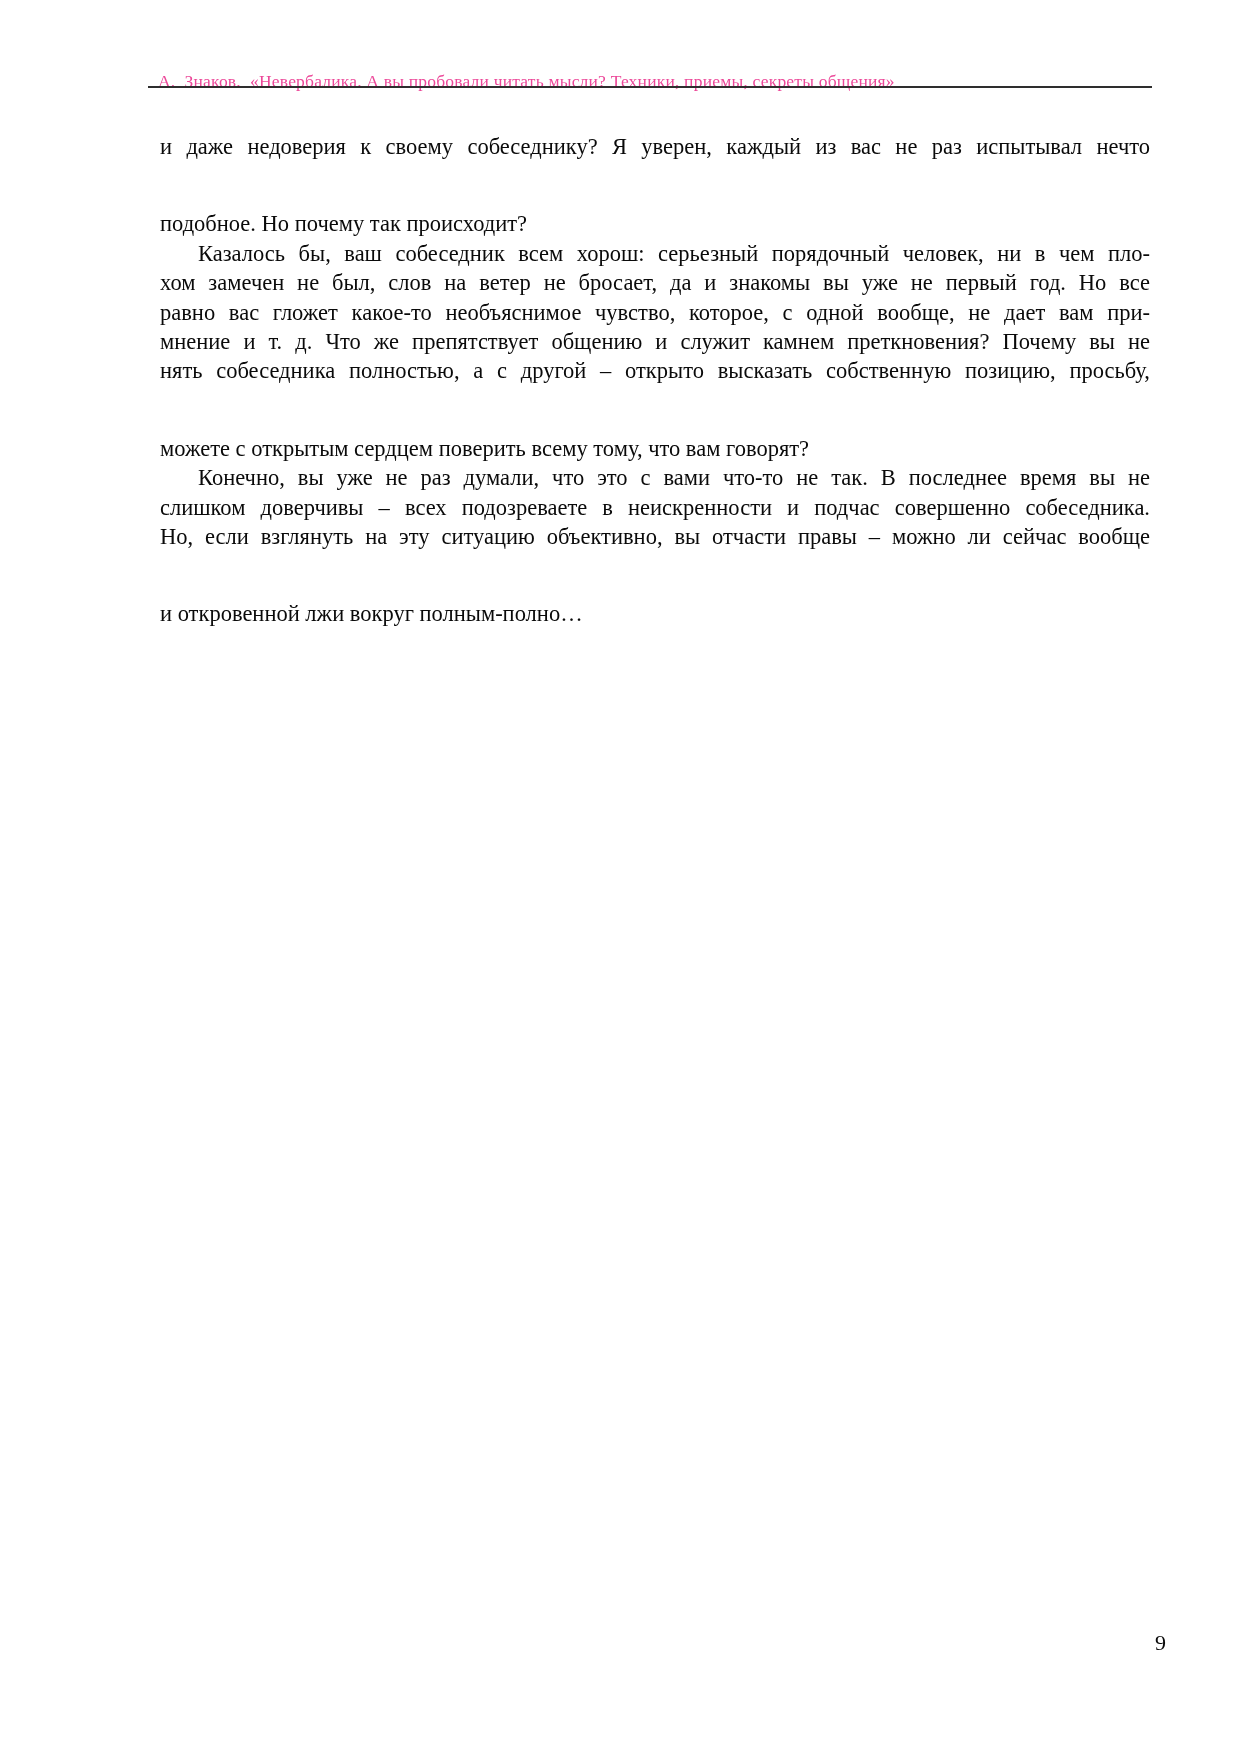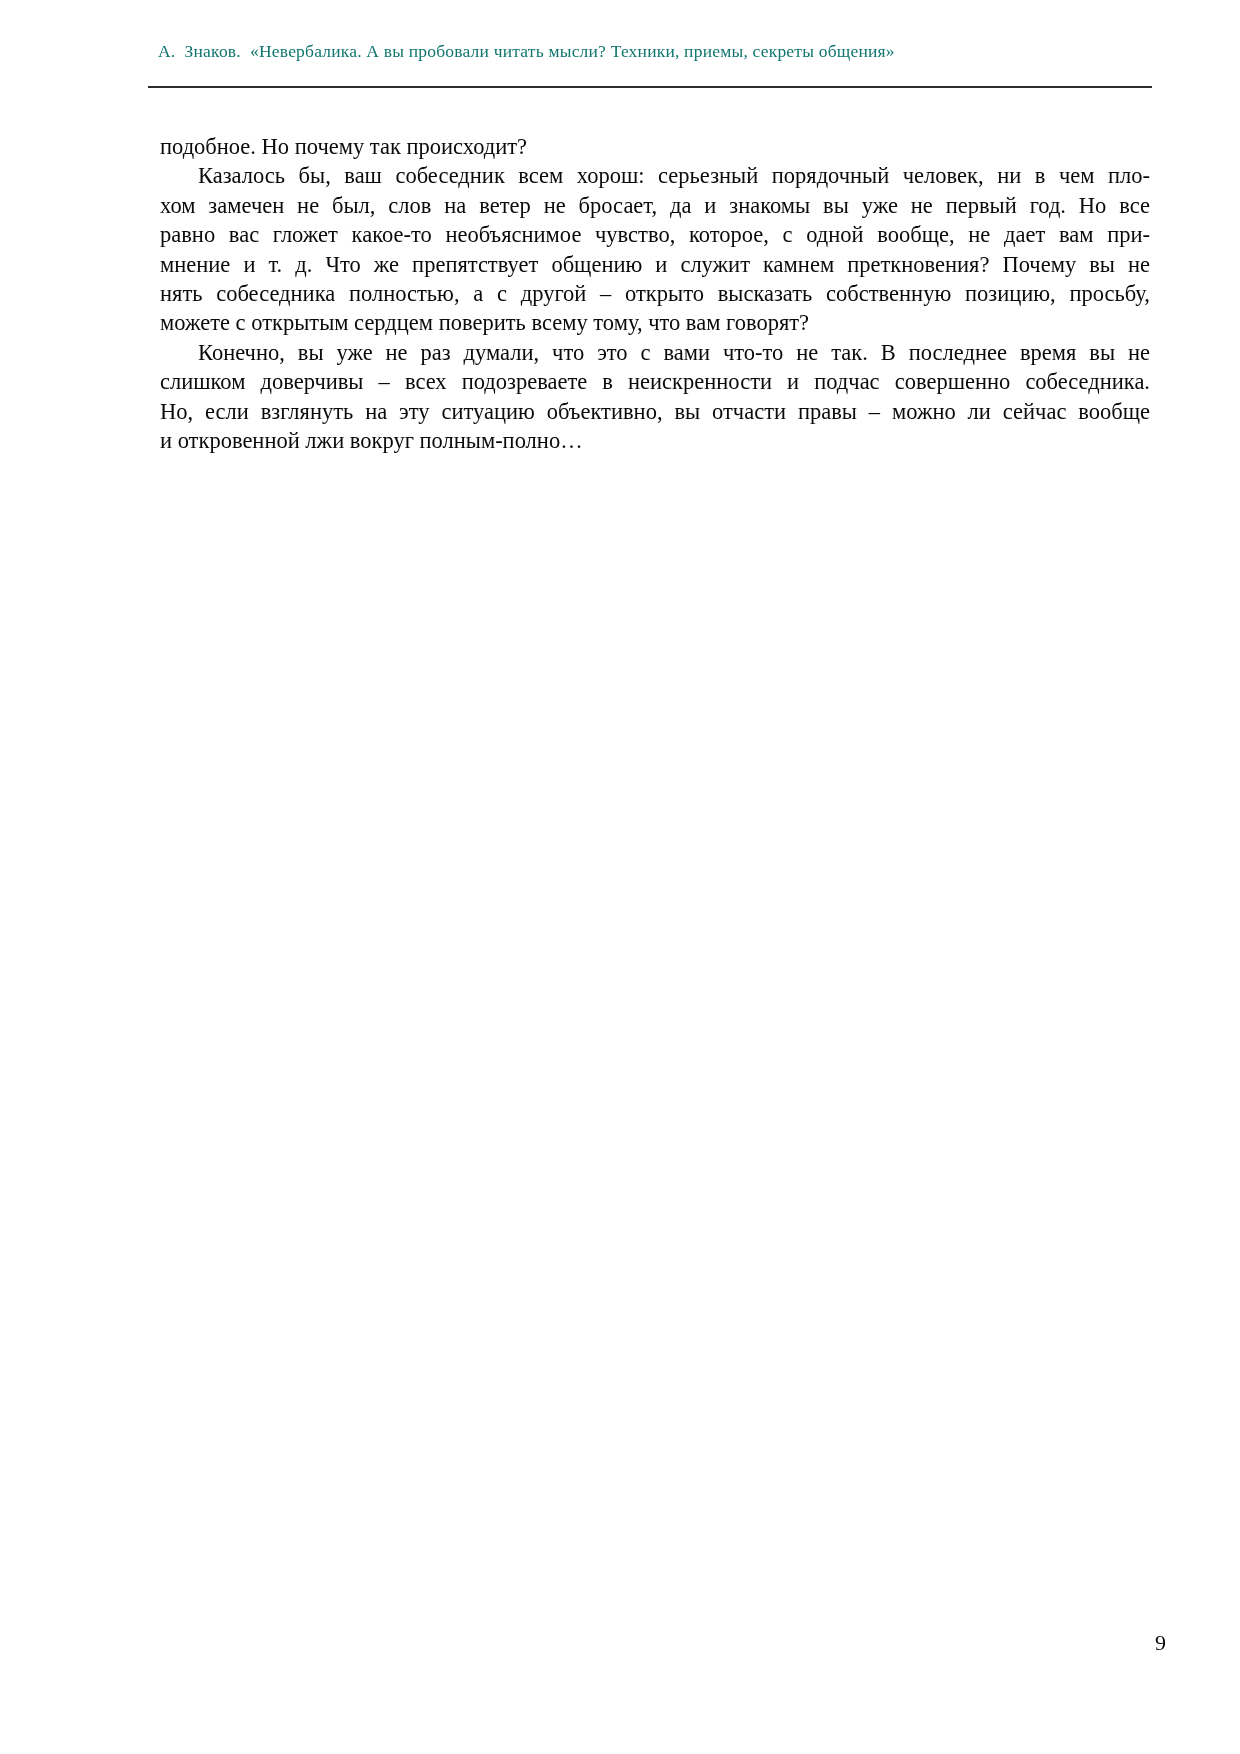--- a/index.html
+++ b/index.html
@@ -11,25 +11,25 @@
     position: relative;
     width: 1240px;
     height: 1754px;
     font-family: "Liberation Serif", "DejaVu Serif", serif;
     color: #000000;
     overflow: hidden;
   }
   .page-header {
     position: absolute;
     left: 158px;
-    top: 40px;
+    top: 70px;
     width: 995px;
     font-size: 17.5px;
     line-height: 22px;
-    color: #0f766e;
+    color: #ec4899;
     white-space: pre;
     letter-spacing: 0.2px;
   }
   .header-rule {
     position: absolute;
     left: 148px;
     top: 86px;
     width: 1004px;
     height: 2px;
     background: #2e2e2e;
@@ -44,20 +44,21 @@
     color: #0a0a0a;
   }
   .text-line {
     text-align: justify;
     text-align-last: justify;
     white-space: normal;
   }
   .text-line.last {
     text-align: left;
     text-align-last: left;
+    margin-top: 48px;
   }
   .text-line.indent {
     text-indent: 38px;
     font-family: Liberation Serif, serif;
   }
   .page-number {
     position: absolute;
     left: 1136px;
     top: 1630px;
     width: 30px;
@@ -67,20 +68,21 @@
   }
 </style>
 </head>
 <body>
 
 <div class="page-header">А.  Знаков.  «Невербалика. А вы пробовали читать мысли? Техники, приемы, секреты общения»</div>
 
 <div class="header-rule"></div>
 
 <div class="body-text">
+    <div class="text-line">и даже недоверия к своему собеседнику? Я уверен, каждый из вас не раз испытывал нечто</div>
     <div class="text-line last">подобное. Но почему так происходит?</div>
     <div class="text-line indent">Казалось бы, ваш собеседник всем хорош: серьезный порядочный человек, ни в чем пло-</div>
     <div class="text-line">хом замечен не был, слов на ветер не бросает, да и знакомы вы уже не первый год. Но все</div>
     <div class="text-line">равно вас гложет какое-то необъяснимое чувство, которое, с одной вообще, не дает вам при-</div>
     <div class="text-line">мнение и т. д. Что же препятствует общению и служит камнем преткновения? Почему вы не</div>
     <div class="text-line">нять собеседника полностью, а с другой – открыто высказать собственную позицию, просьбу,</div>
     <div class="text-line last">можете с открытым сердцем поверить всему тому, что вам говорят?</div>
     <div class="text-line indent">Конечно, вы уже не раз думали, что это с вами что-то не так. В последнее время вы не</div>
     <div class="text-line">слишком доверчивы – всех подозреваете в неискренности и подчас совершенно собеседника.</div>
     <div class="text-line">Но, если взглянуть на эту ситуацию объективно, вы отчасти правы – можно ли сейчас вообще</div>

